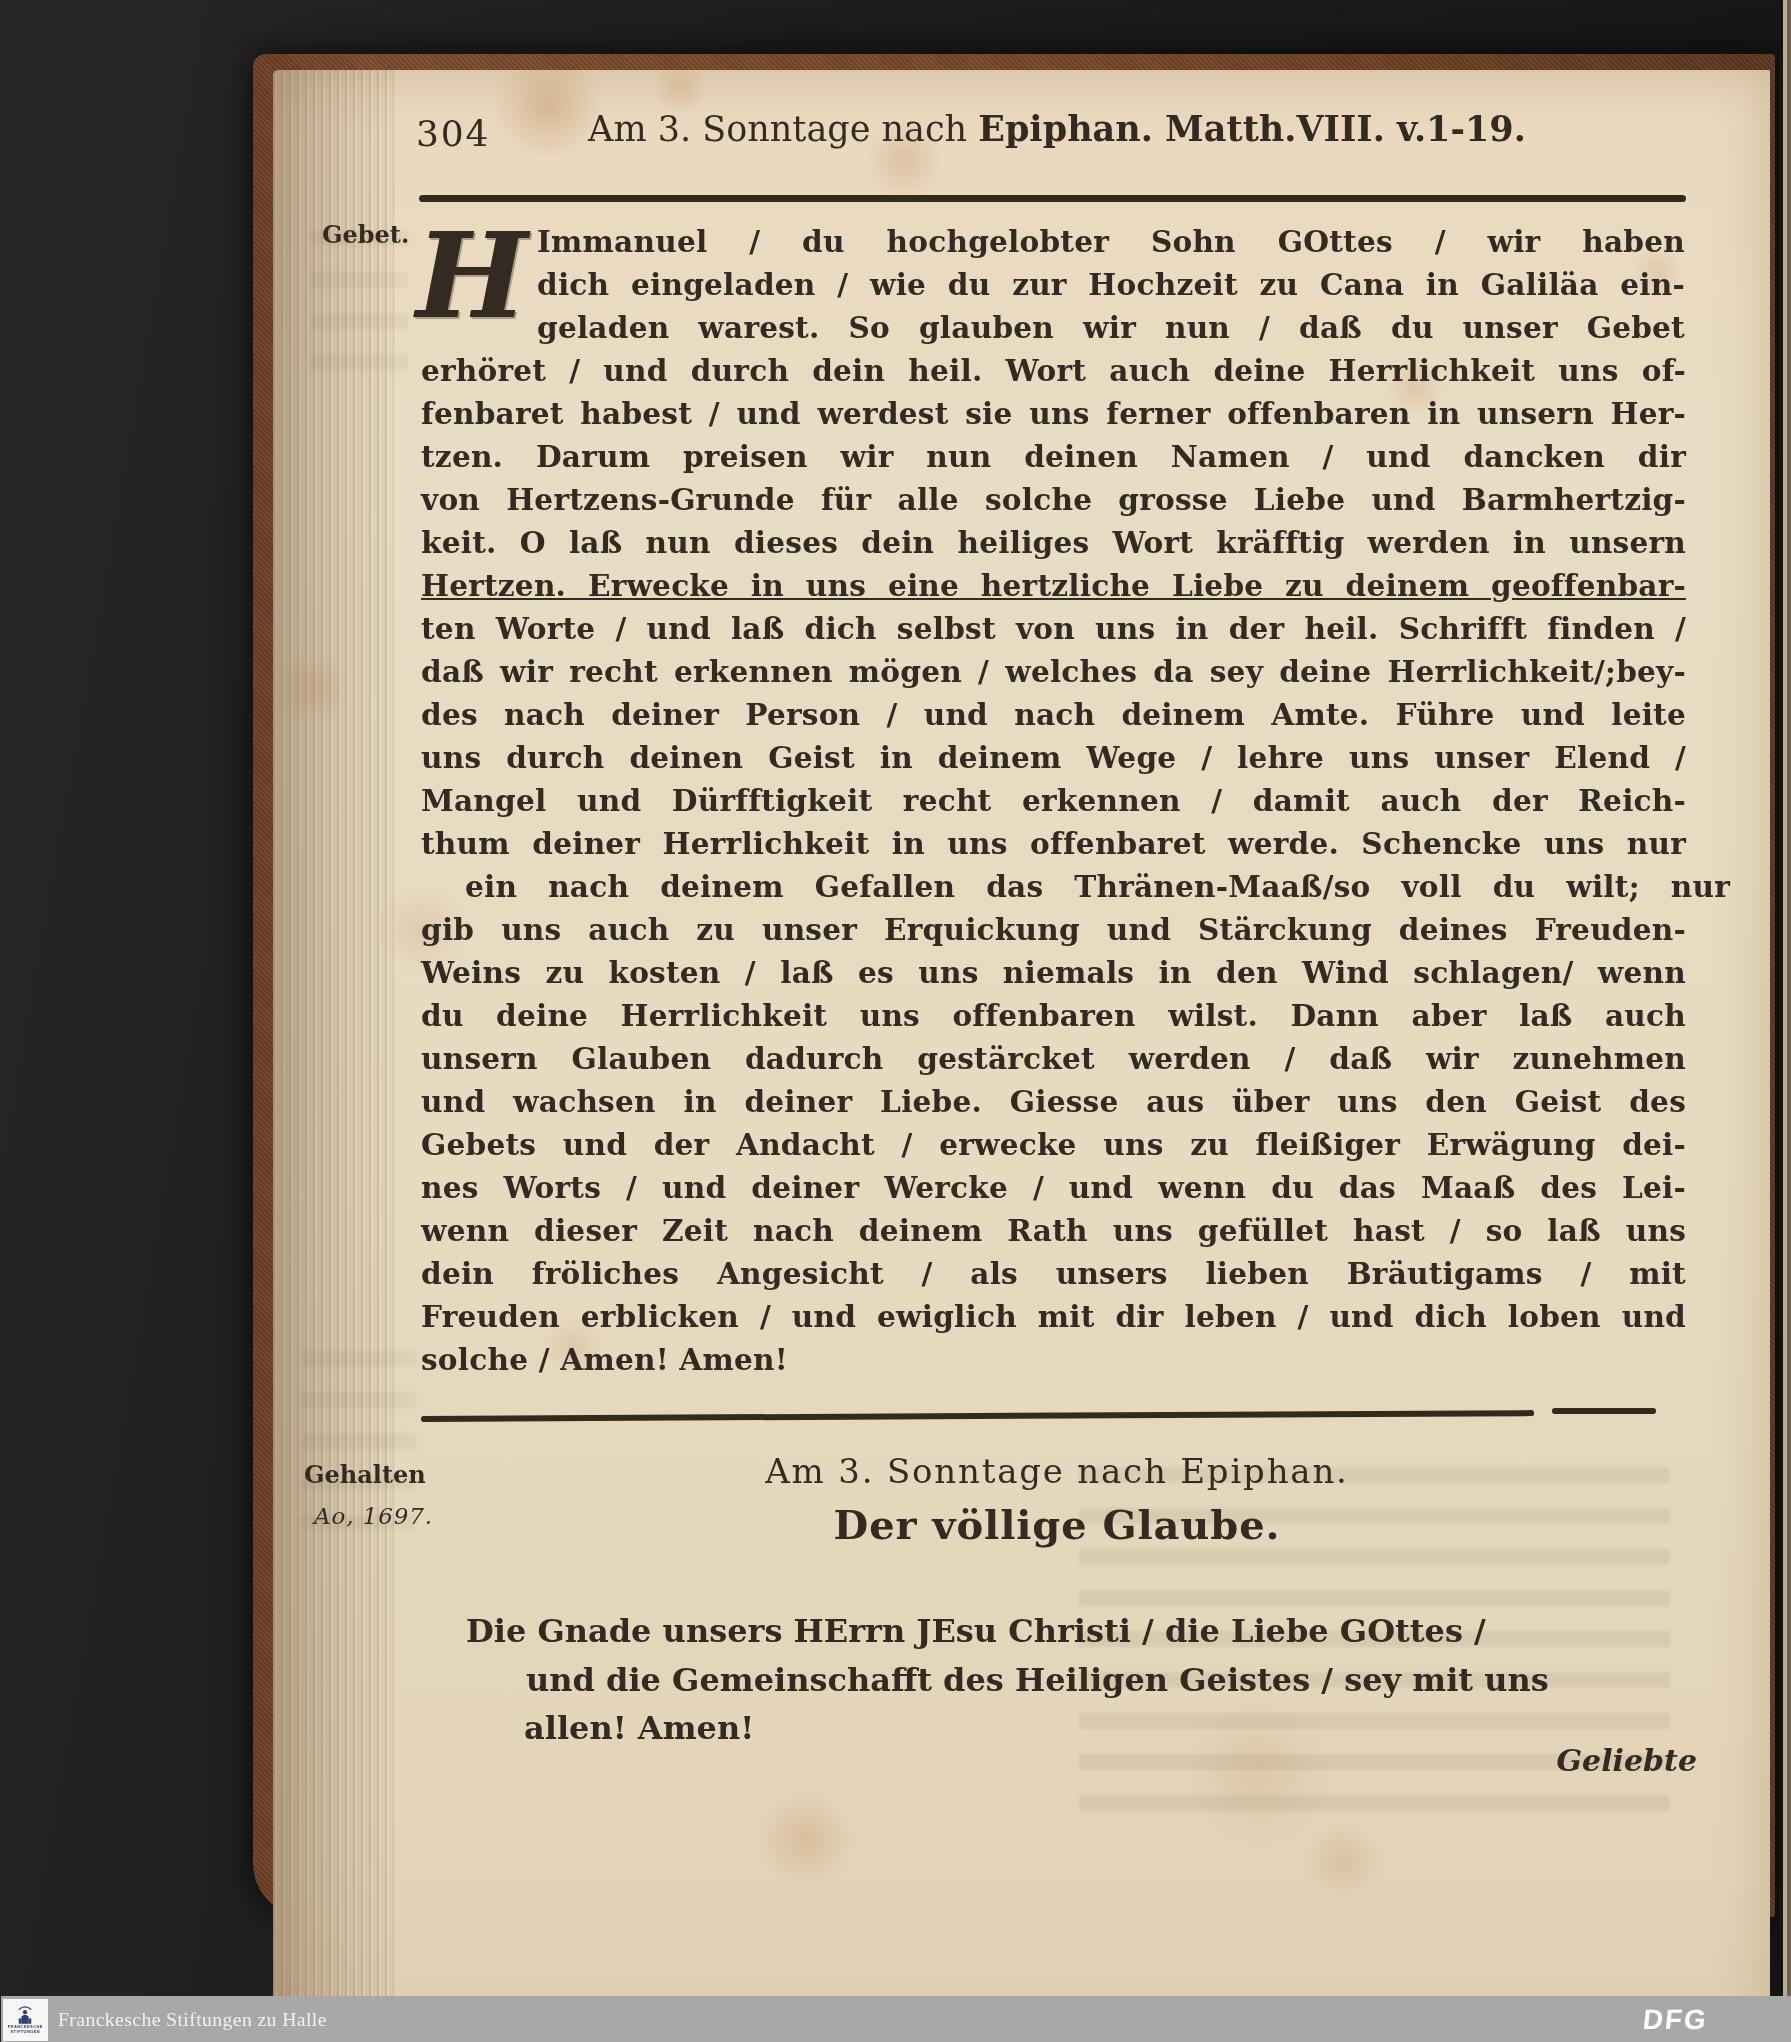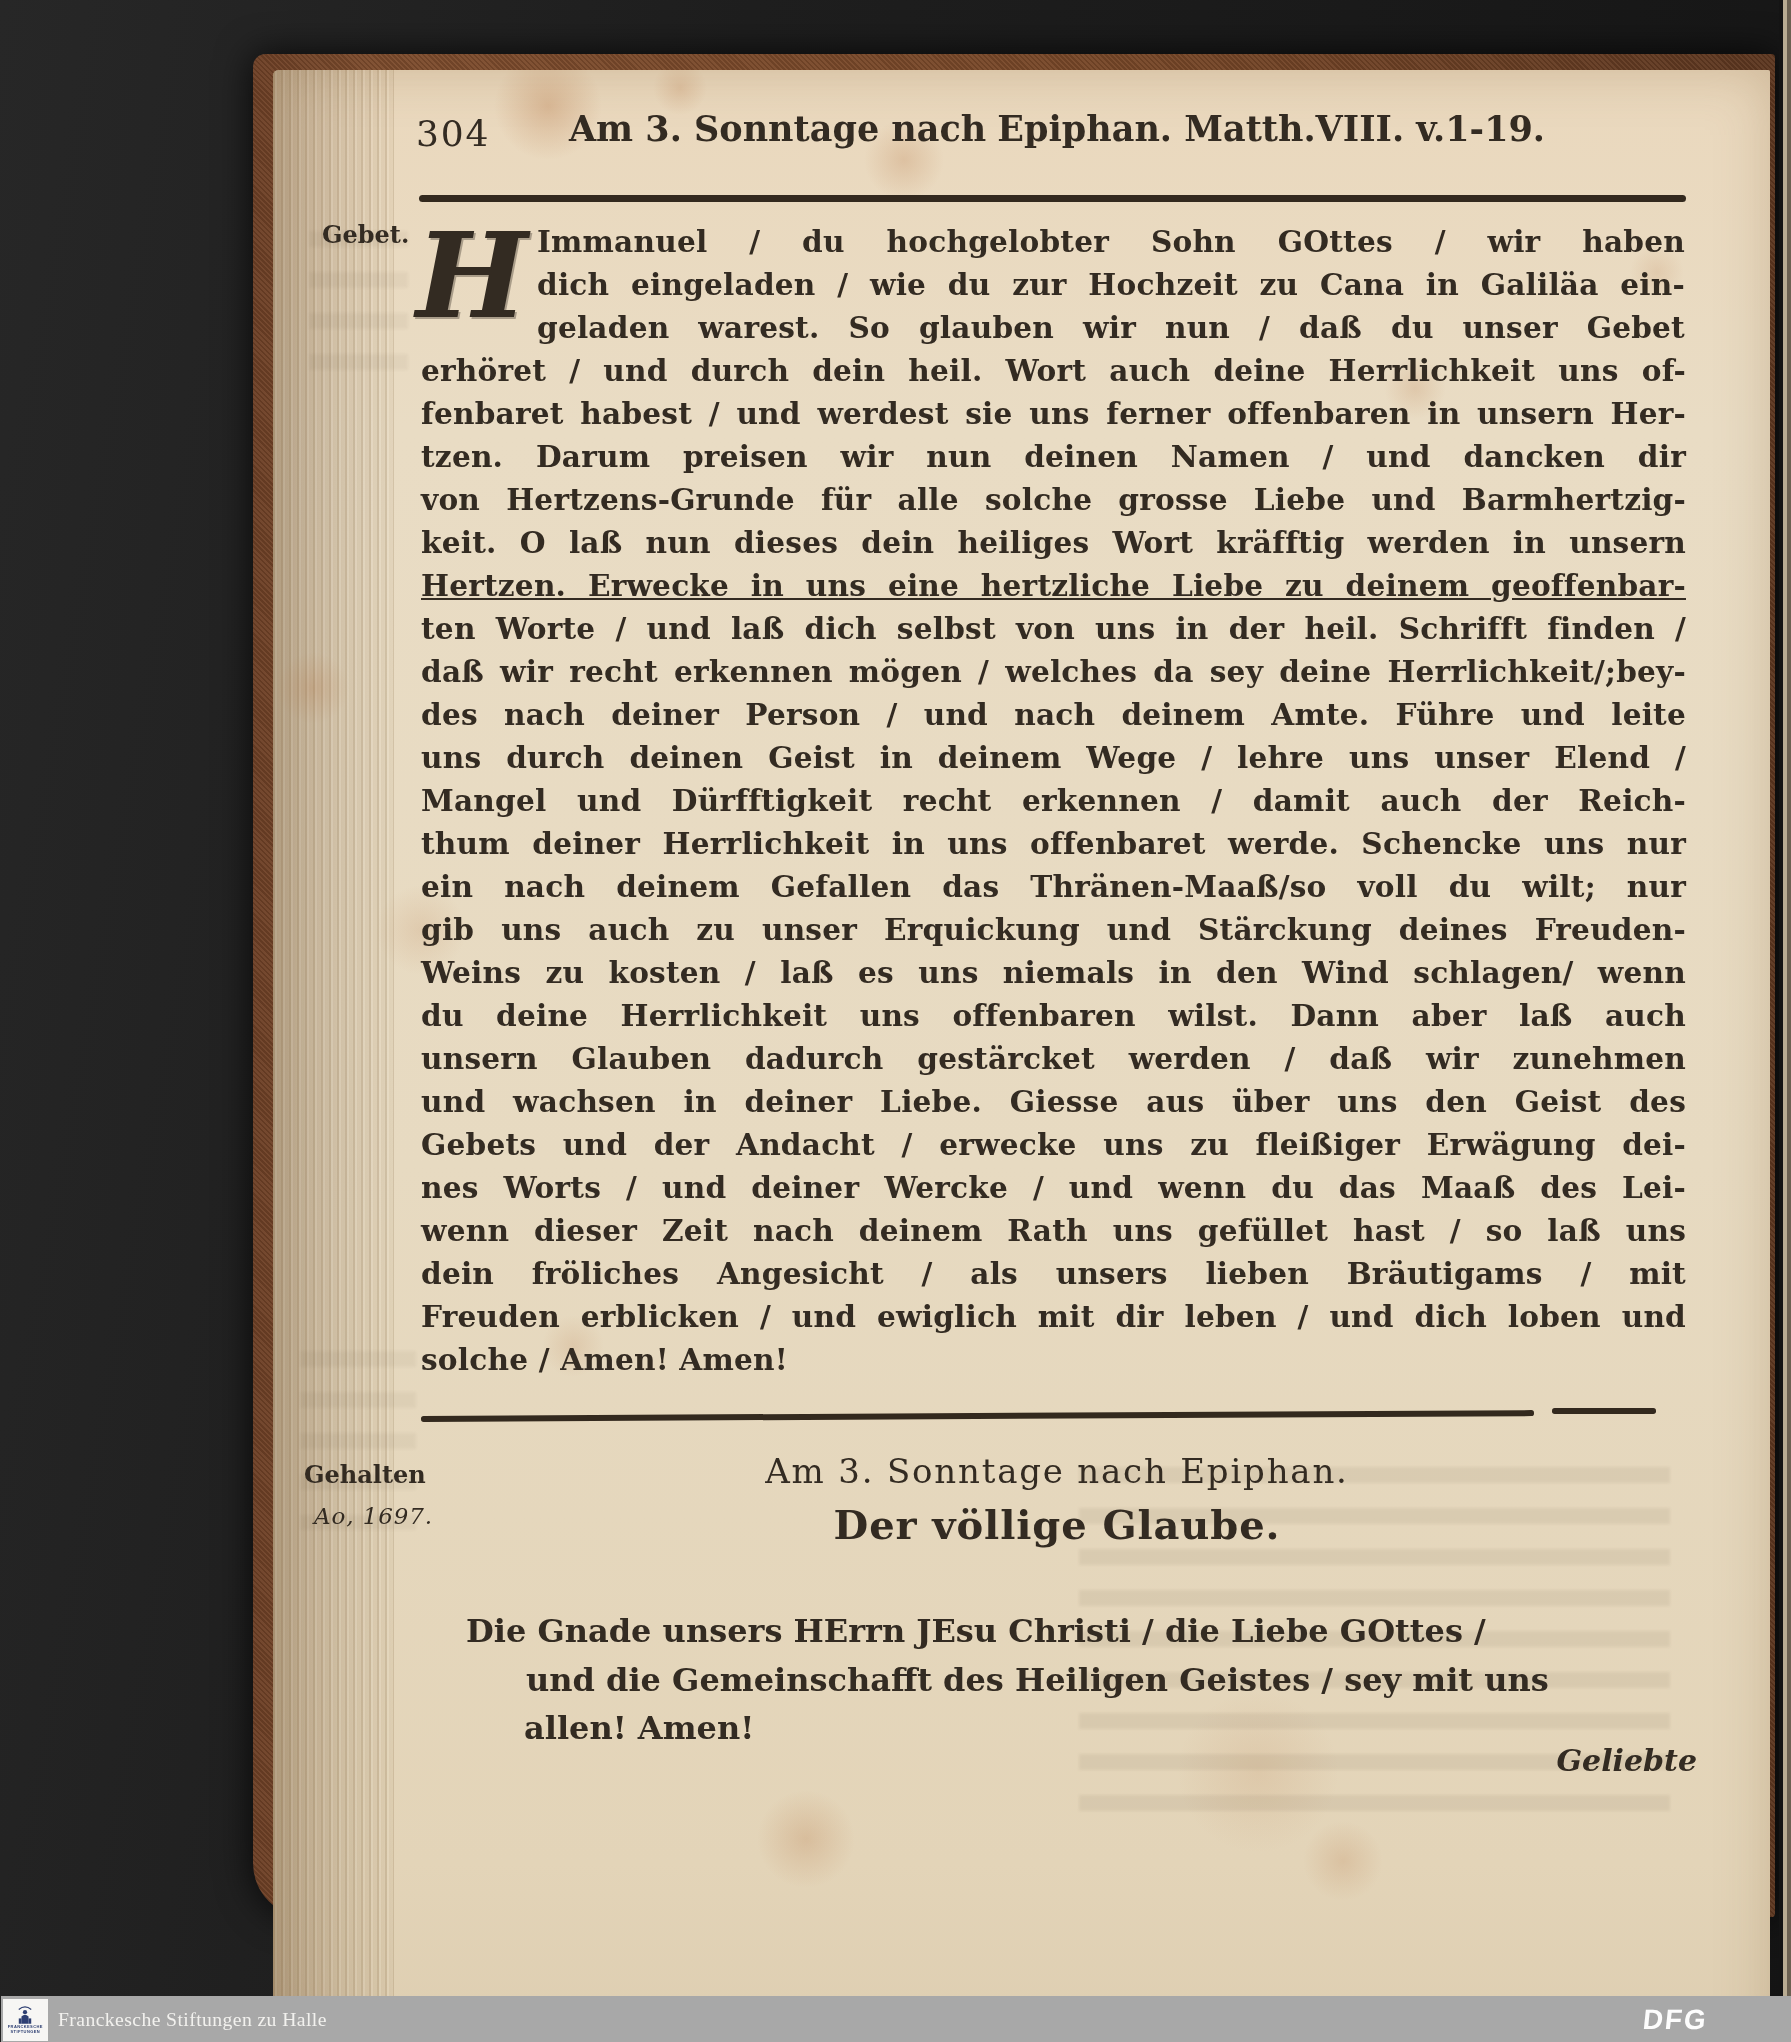--- a/index.html
+++ b/index.html
@@ -38,21 +38,21 @@
       radial-gradient(circle at 300px 1276px, rgba(176,108,57,.15), transparent 31px),
       radial-gradient(circle at 533px 1769px, rgba(176,108,57,.22), transparent 49px),
       radial-gradient(circle at 1070px 1791px, rgba(176,108,57,.18), transparent 40px),
       radial-gradient(circle at 1384px 202px, rgba(176,108,57,.15), transparent 27px),
       radial-gradient(circle at 985px 1702px, rgba(176,108,57,.12), transparent 81px);}
   .ghost{position:absolute;pointer-events:none;opacity:.07;filter:blur(1.8px);
       background:repeating-linear-gradient(180deg,#4a3a25 0 16px, transparent 16px 41px);}
   
   .pagenum{position:absolute;left:143px;top:43px;font-size:36px;letter-spacing:1.8px;}
   .running-head{position:absolute;left:148px;top:38px;width:1272px;text-align:center;font-size:35px;white-space:nowrap;}
-  .frk{font-weight:bold;margin-top:16px;}
+  .frk{font-weight:normal;margin-top:16px;}
   .ant{font-weight:600;}
   .head-rule{position:absolute;left:146px;top:125px;width:1267px;height:7.2px;background:#33291e;border-radius:3.6px;}
   
   .mn{position:absolute;font-size:24px;font-weight:bold;}
   .mn-anno{position:absolute;font-size:23px;font-style:italic;font-weight:normal;letter-spacing:0.9px;}
   
   .bl{position:absolute;left:148px;width:1265px;height:43px;font-size:29.6px;font-weight:bold;
       white-space:nowrap;text-align:justify;text-align-last:justify;letter-spacing:0.2px;}
   .bl.indent{left:264px;width:1148px;}
   .bl.last{text-align-last:left;}
@@ -112,21 +112,21 @@
     <div class="bl" style="top:369px;">tzen.  Darum preisen wir nun deinen Namen / und dancken dir</div>
     <div class="bl" style="top:412px;">von Hertzens-Grunde für alle solche grosse Liebe und Barmhertzig-</div>
     <div class="bl" style="top:455px;">keit.  O laß nun dieses dein heiliges Wort kräfftig werden in unsern</div>
     <div class="bl" style="top:498px;text-decoration:underline;">Hertzen.  Erwecke in uns eine hertzliche Liebe zu deinem geoffenbar-</div>
     <div class="bl" style="top:541px;">ten Worte / und laß dich selbst von uns in der heil. Schrifft finden /</div>
     <div class="bl" style="top:584px;">daß wir recht erkennen mögen / welches da sey deine Herrlichkeit/;bey-</div>
     <div class="bl" style="top:627px;">des nach deiner Person / und nach deinem Amte.  Führe und leite</div>
     <div class="bl" style="top:670px;">uns durch deinen Geist in deinem Wege / lehre uns unser Elend /</div>
     <div class="bl" style="top:713px;">Mangel und Dürfftigkeit recht erkennen / damit auch der Reich-</div>
     <div class="bl" style="top:756px;">thum deiner Herrlichkeit in uns offenbaret werde. Schencke uns nur</div>
-    <div class="bl" style="top:799px;">ein nach deinem Gefallen das Thränen-Maaß/so voll du wilt; nur</div>
+    <div class="bl" style="top:799px;margin-left:44px;">ein nach deinem Gefallen das Thränen-Maaß/so voll du wilt; nur</div>
     <div class="bl" style="top:842px;">gib uns auch zu unser Erquickung und Stärckung deines Freuden-</div>
     <div class="bl" style="top:885px;">Weins zu kosten / laß es uns niemals in den Wind schlagen/ wenn</div>
     <div class="bl" style="top:928px;">du deine Herrlichkeit uns offenbaren wilst.  Dann aber laß auch</div>
     <div class="bl" style="top:971px;">unsern Glauben dadurch gestärcket werden / daß wir zunehmen</div>
     <div class="bl" style="top:1014px;">und wachsen in deiner Liebe.  Giesse aus über uns den Geist des</div>
     <div class="bl" style="top:1057px;">Gebets und der Andacht / erwecke uns zu fleißiger Erwägung dei-</div>
     <div class="bl" style="top:1100px;">nes Worts / und deiner Wercke / und wenn du das Maaß des Lei-</div>
     <div class="bl" style="top:1143px;">wenn dieser Zeit nach deinem Rath uns gefüllet hast / so laß uns</div>
     <div class="bl" style="top:1186px;">dein fröliches Angesicht / als unsers lieben Bräutigams / mit</div>
     <div class="bl" style="top:1229px;">Freuden erblicken / und ewiglich mit dir leben / und dich loben und</div>

